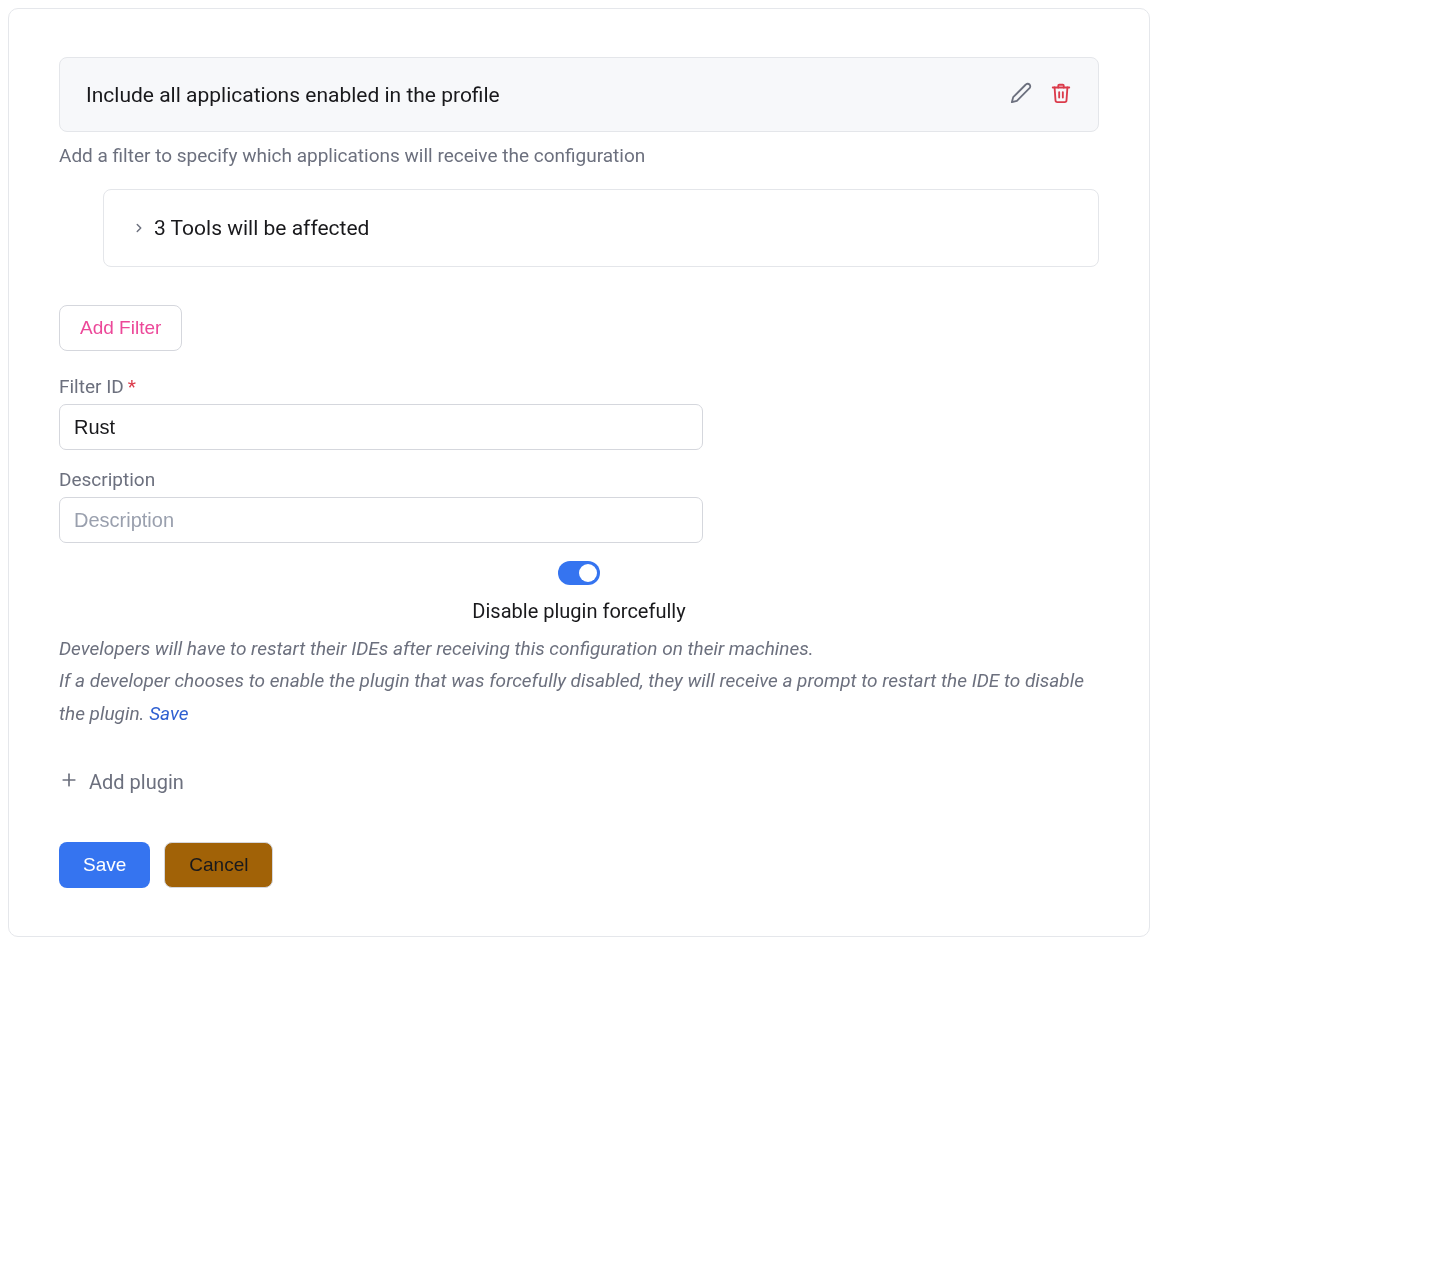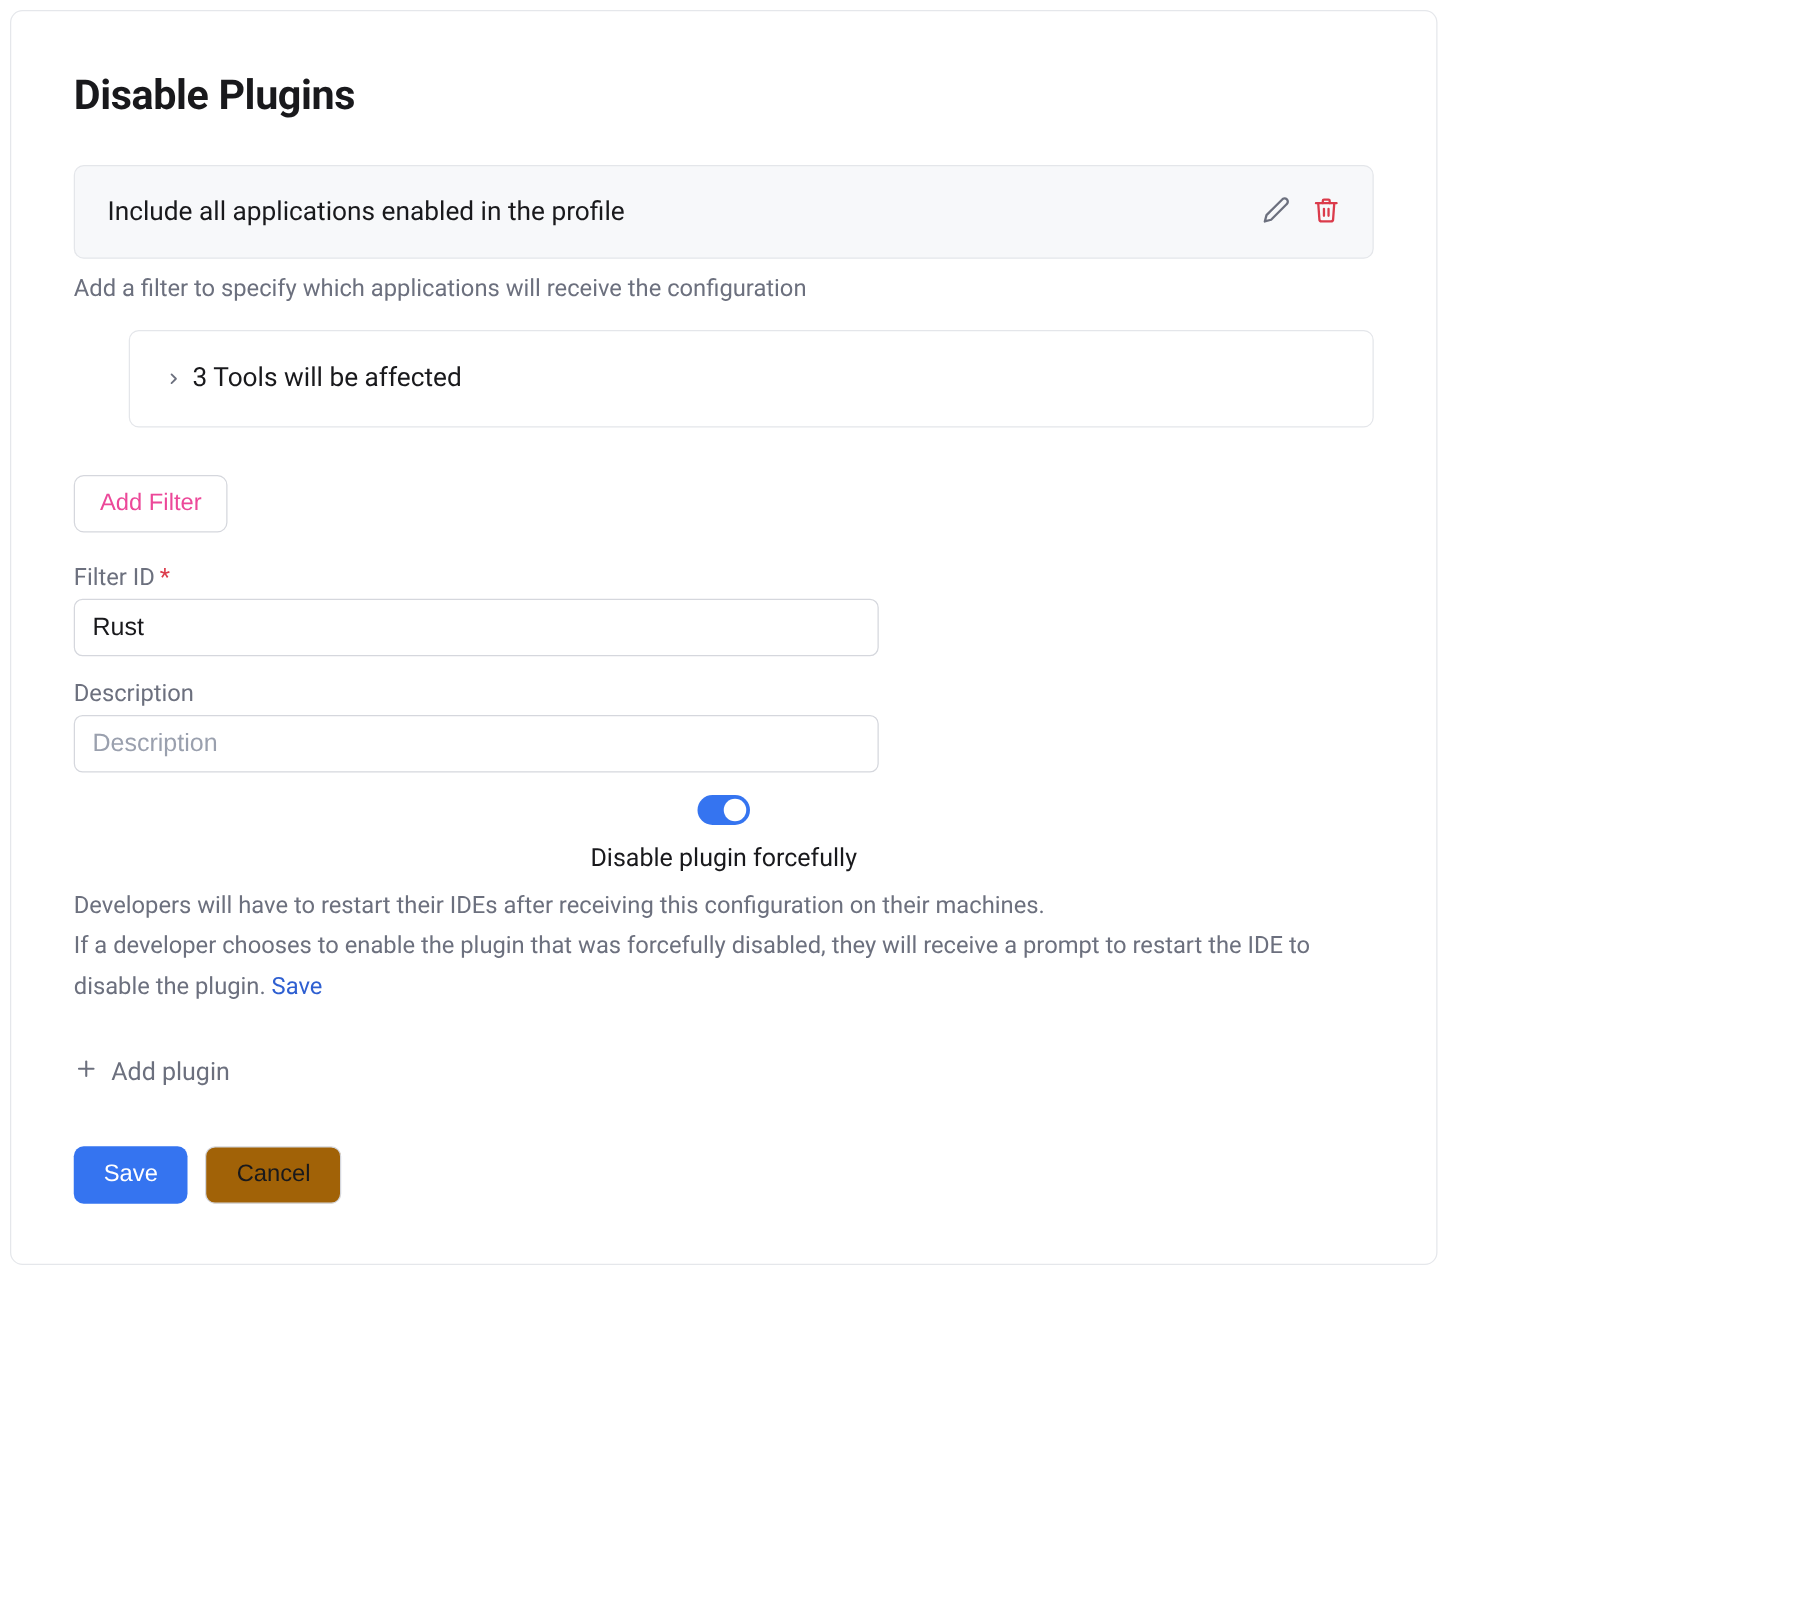--- a/index.html
+++ b/index.html
@@ -143,20 +143,21 @@
     }
     .toggle-label {
       font-size: 20px;
       color: #19191c;
     }
     .help-text {
       font-size: 19px;
       color: #6c707e;
       line-height: 1.7;
       margin-bottom: 40px;
+      font-style: italic;
     }
     .help-text .less-link {
       color: #2e5fd1;
       cursor: pointer;
     }
     .add-plugin-row {
       display: flex;
       align-items: center;
       gap: 10px;
       cursor: pointer;
@@ -187,21 +188,20 @@
       padding: 11px 24px;
       font-size: 19px;
       cursor: pointer;
     }
   </style>
 </head>
 <body>
 
 <div class="container">
 
-  <h1 class="page-title">Disable Plugins</h1>
 
   <div class="profile-card">
     <span class="profile-card-label">Include all applications enabled in the profile</span>
     <div class="profile-card-actions">
       <button class="icon-btn">
         <span>
           <svg width="22" height="22" viewBox="0 0 24 24" fill="none" stroke="#6c707e" stroke-width="2" stroke-linecap="round" stroke-linejoin="round">
             <path d="M17 3a2.85 2.85 0 1 1 4 4L7.5 20.5 2 22l1.5-5.5L17 3z"></path>
           </svg>
         </span>

